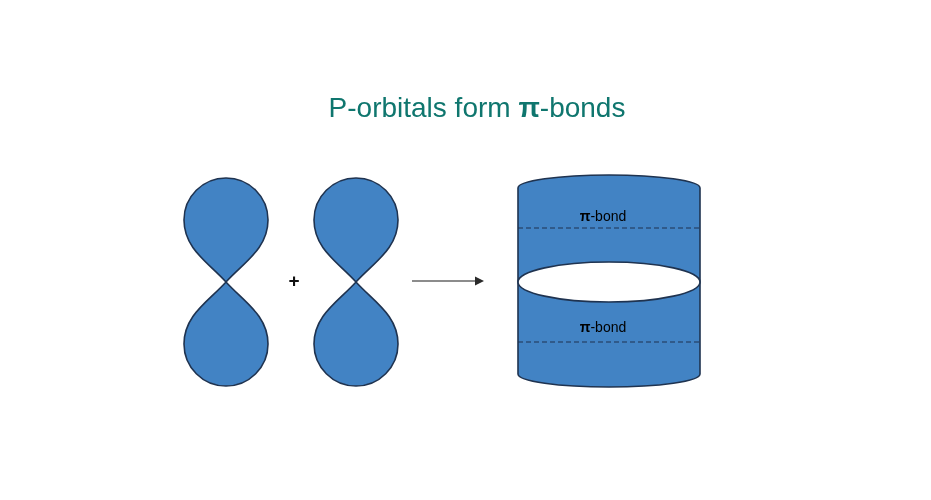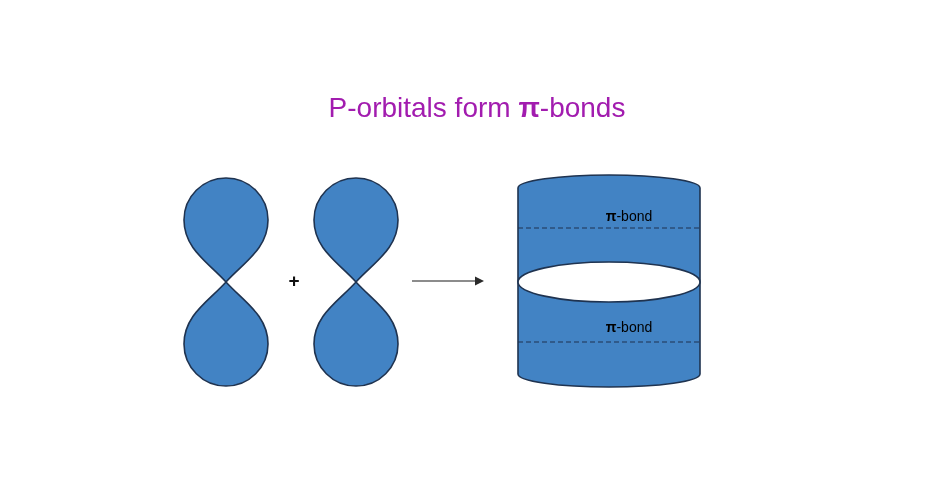--- a/index.html
+++ b/index.html
@@ -30,42 +30,41 @@
     stroke-dasharray: 5 3;
     fill: none;
   }
   .page-title {
     position: absolute;
     left: 477px;
     top: 92px;
     transform: translateX(-50%);
     font-size: 28px;
     line-height: 32px;
-    color: #a21caf;
+    color: #0f766e;
     white-space: nowrap;
   }
   .page-title .pi {
     font-weight: bold;
   }
   .plus-sign {
     position: absolute;
     left: 294px;
     top: 281px;
     transform: translate(-50%, -50%);
     font-size: 19px;
     font-weight: bold;
     color: #111111;
   }
   .pi-bond-label {
     position: absolute;
     transform: translate(-50%, -50%);
     font-size: 14px;
     color: #000000;
     white-space: nowrap;
-    margin-left: 26px;
   }
   .pi-bond-label .pi {
     font-weight: bold;
   }
   .pi-bond-label.top  { left: 603px; top: 216px; }
   .pi-bond-label.bottom { left: 603px; top: 327px; }
 </style>
 </head>
 <body>
 

